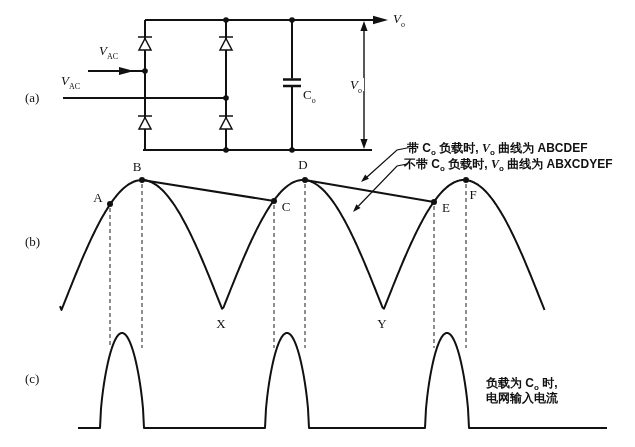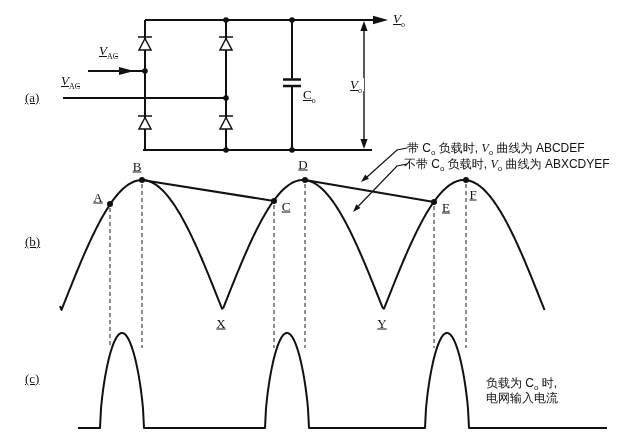--- a/index.html
+++ b/index.html
@@ -1,26 +1,26 @@
 <!DOCTYPE html>
 <html><head>
 <meta charset="utf-8">
 <style>
   html,body{margin:0;padding:0;background:#fff;}
   .stage{
     position:relative;width:635px;height:447px;background:#fff;
     font-family:"Liberation Serif",serif;color:#111;overflow:hidden;
   }
-  .lbl{position:absolute;font-size:13px;white-space:nowrap;line-height:1;text-decoration:underline;}
+  .lbl{position:absolute;font-size:13px;white-space:nowrap;line-height:1;}
   .ctr{transform:translate(-50%,-50%);}
   .lbl i{font-family:"Liberation Serif",serif;font-style:italic;}
   .lbl sub{font-size:8px;line-height:0;}
   .ann{
     position:absolute;font-family:"Liberation Sans",sans-serif;
-    font-weight:normal;font-size:12px;white-space:nowrap;line-height:1.2;
+    font-weight:bold;font-size:12px;white-space:nowrap;line-height:1.2;
   }
   .ann sub{font-size:8px;line-height:0;}
   .ann i{font-family:"Liberation Serif",serif;font-style:italic;}
   .maskbg{background:#fff;padding:0 2px;}
   svg{position:absolute;left:0;top:0;}
   .annc div{line-height:15px;}
 </style>
 </head>
 <body>
 

